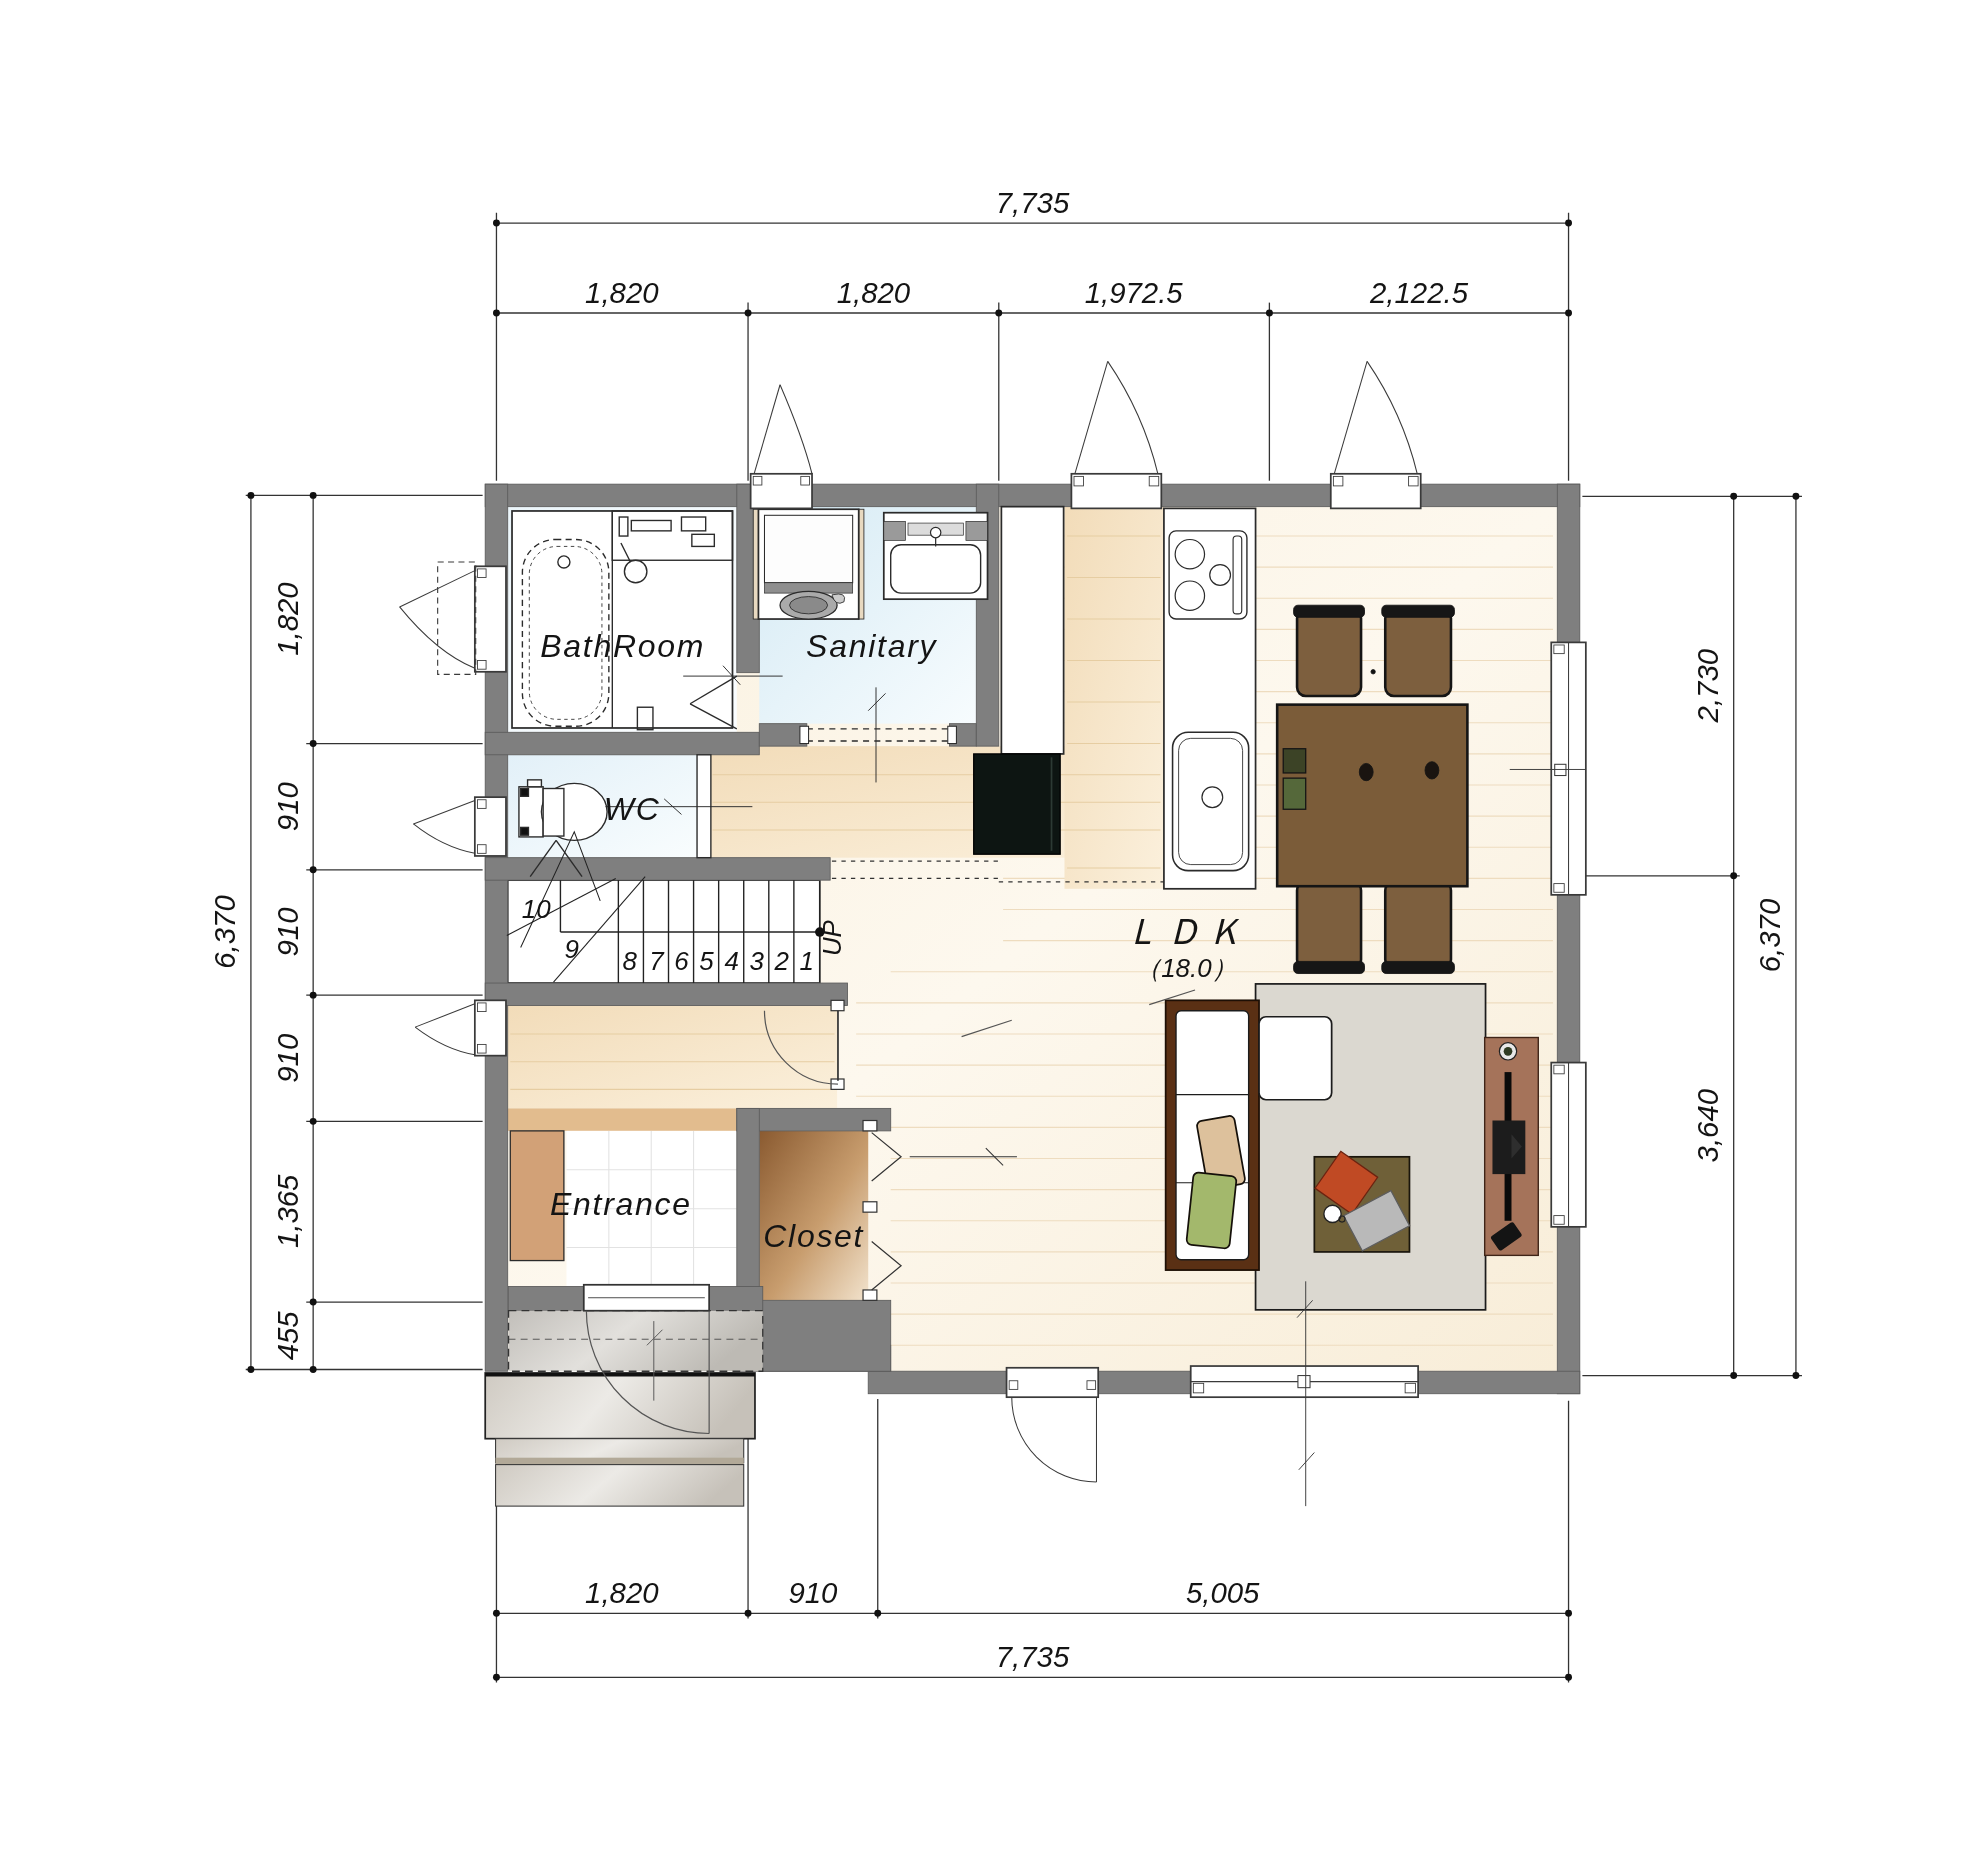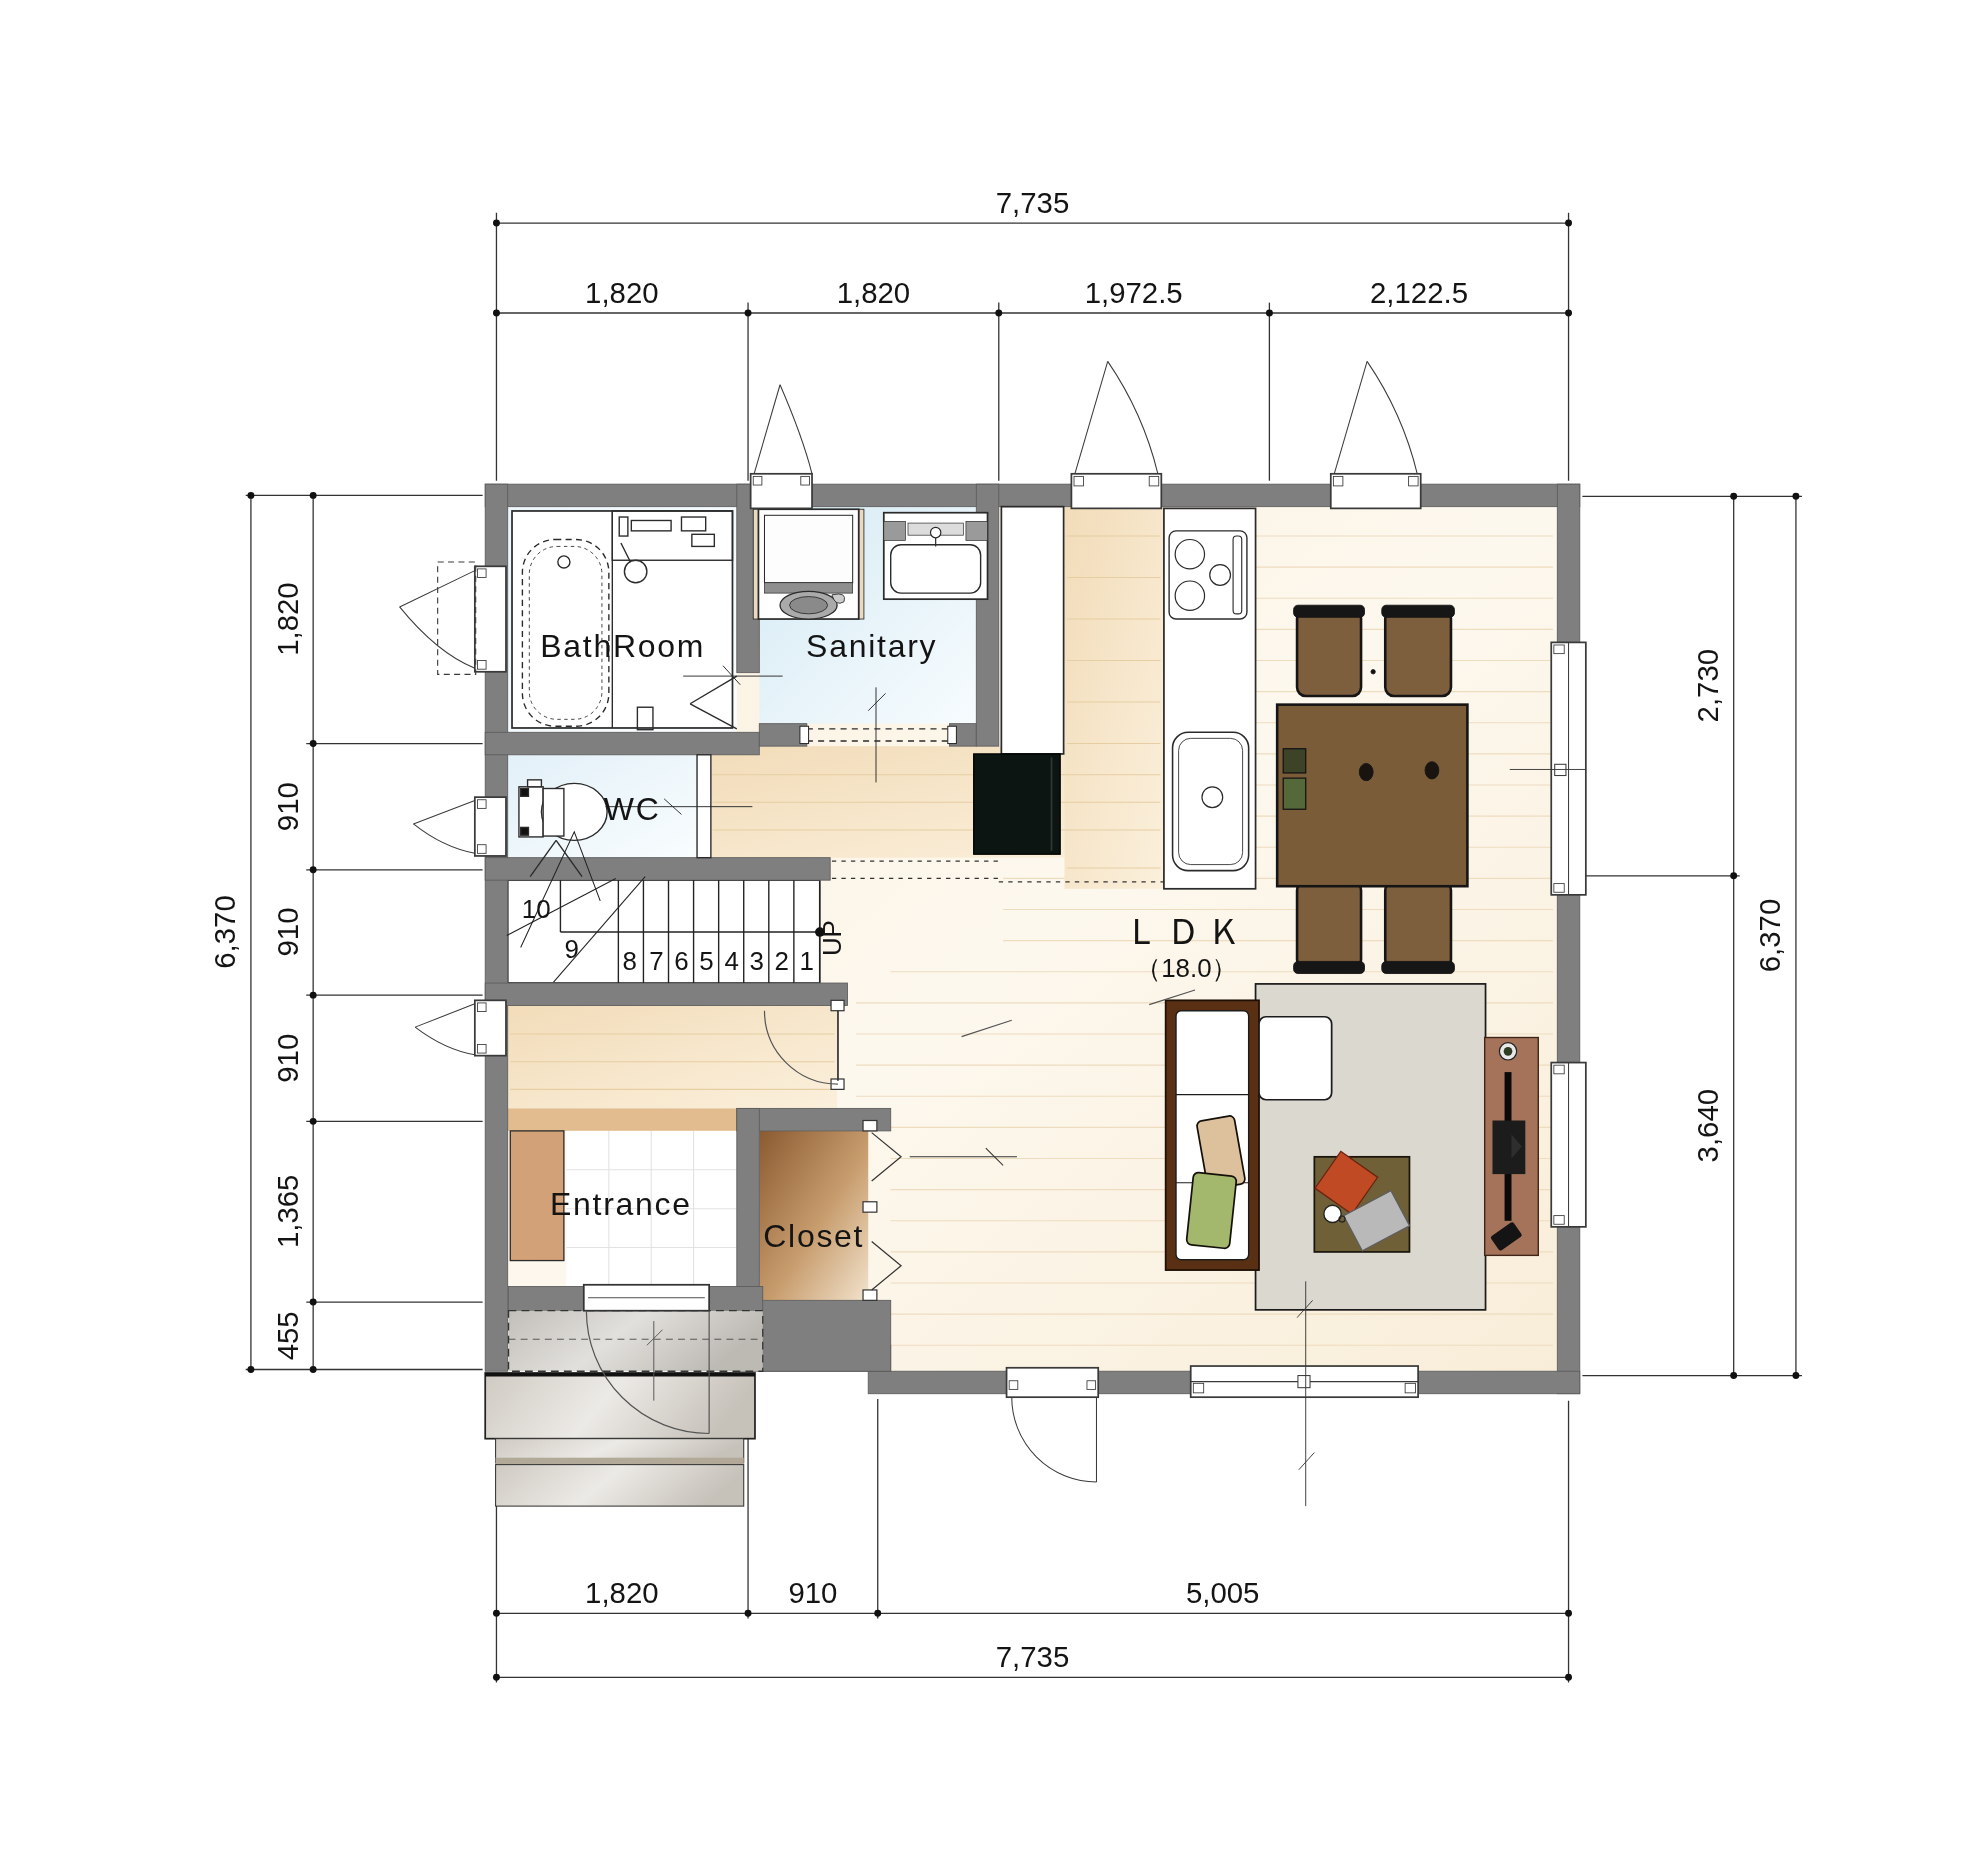--- a/index.html
+++ b/index.html
@@ -1,16 +1,16 @@
 <!DOCTYPE html>
 <html style="font-size:14px"><head>
 <meta charset="utf-8">
 <style>
   html,body{margin:0;padding:0;background:#ffffff;}
-  .page{width:1982px;height:1858px;position:relative;background:#fff;overflow:hidden;}
+  .page{width:1982px;height:1858px;position:relative;background:#fff;overflow:hidden;font-style:italic;}
   svg{position:absolute;top:0;left:0;}
   text{font-family:"Liberation Sans","DejaVu Sans",sans-serif;fill:#141414;}
   .dimtxt{font-size:34px;}
   .roomtxt{font-size:37px;letter-spacing:2px;}
   .ldktxt{font-size:42px;letter-spacing:6px;}
   .ldksize{font-size:30px;}
   .stairnum{font-size:30px;}
   .uptxt{font-size:30px;}
 </style>
 </head>

